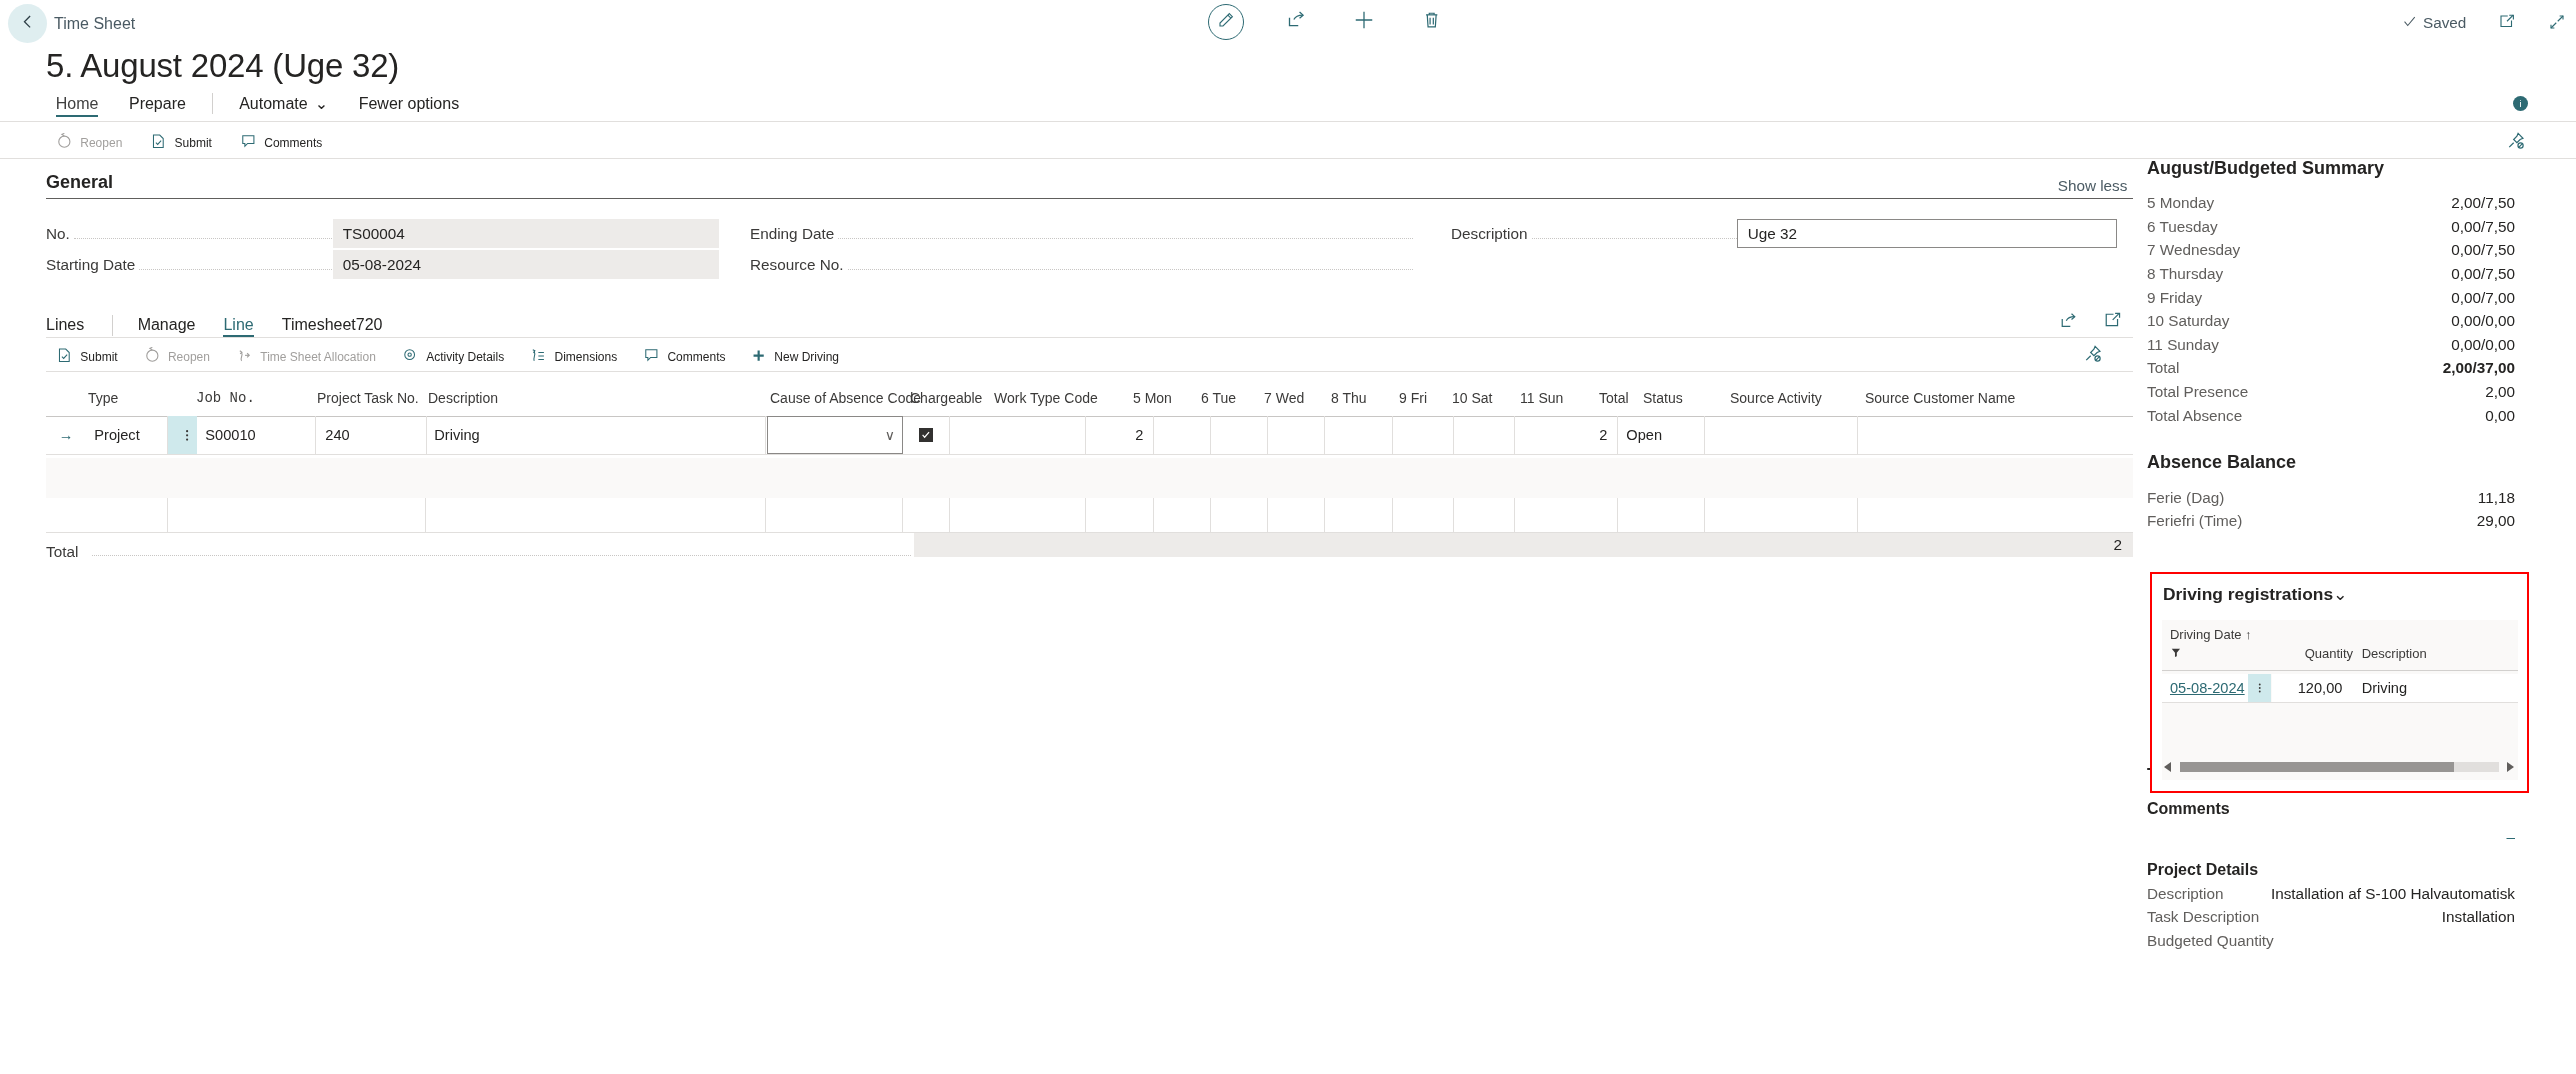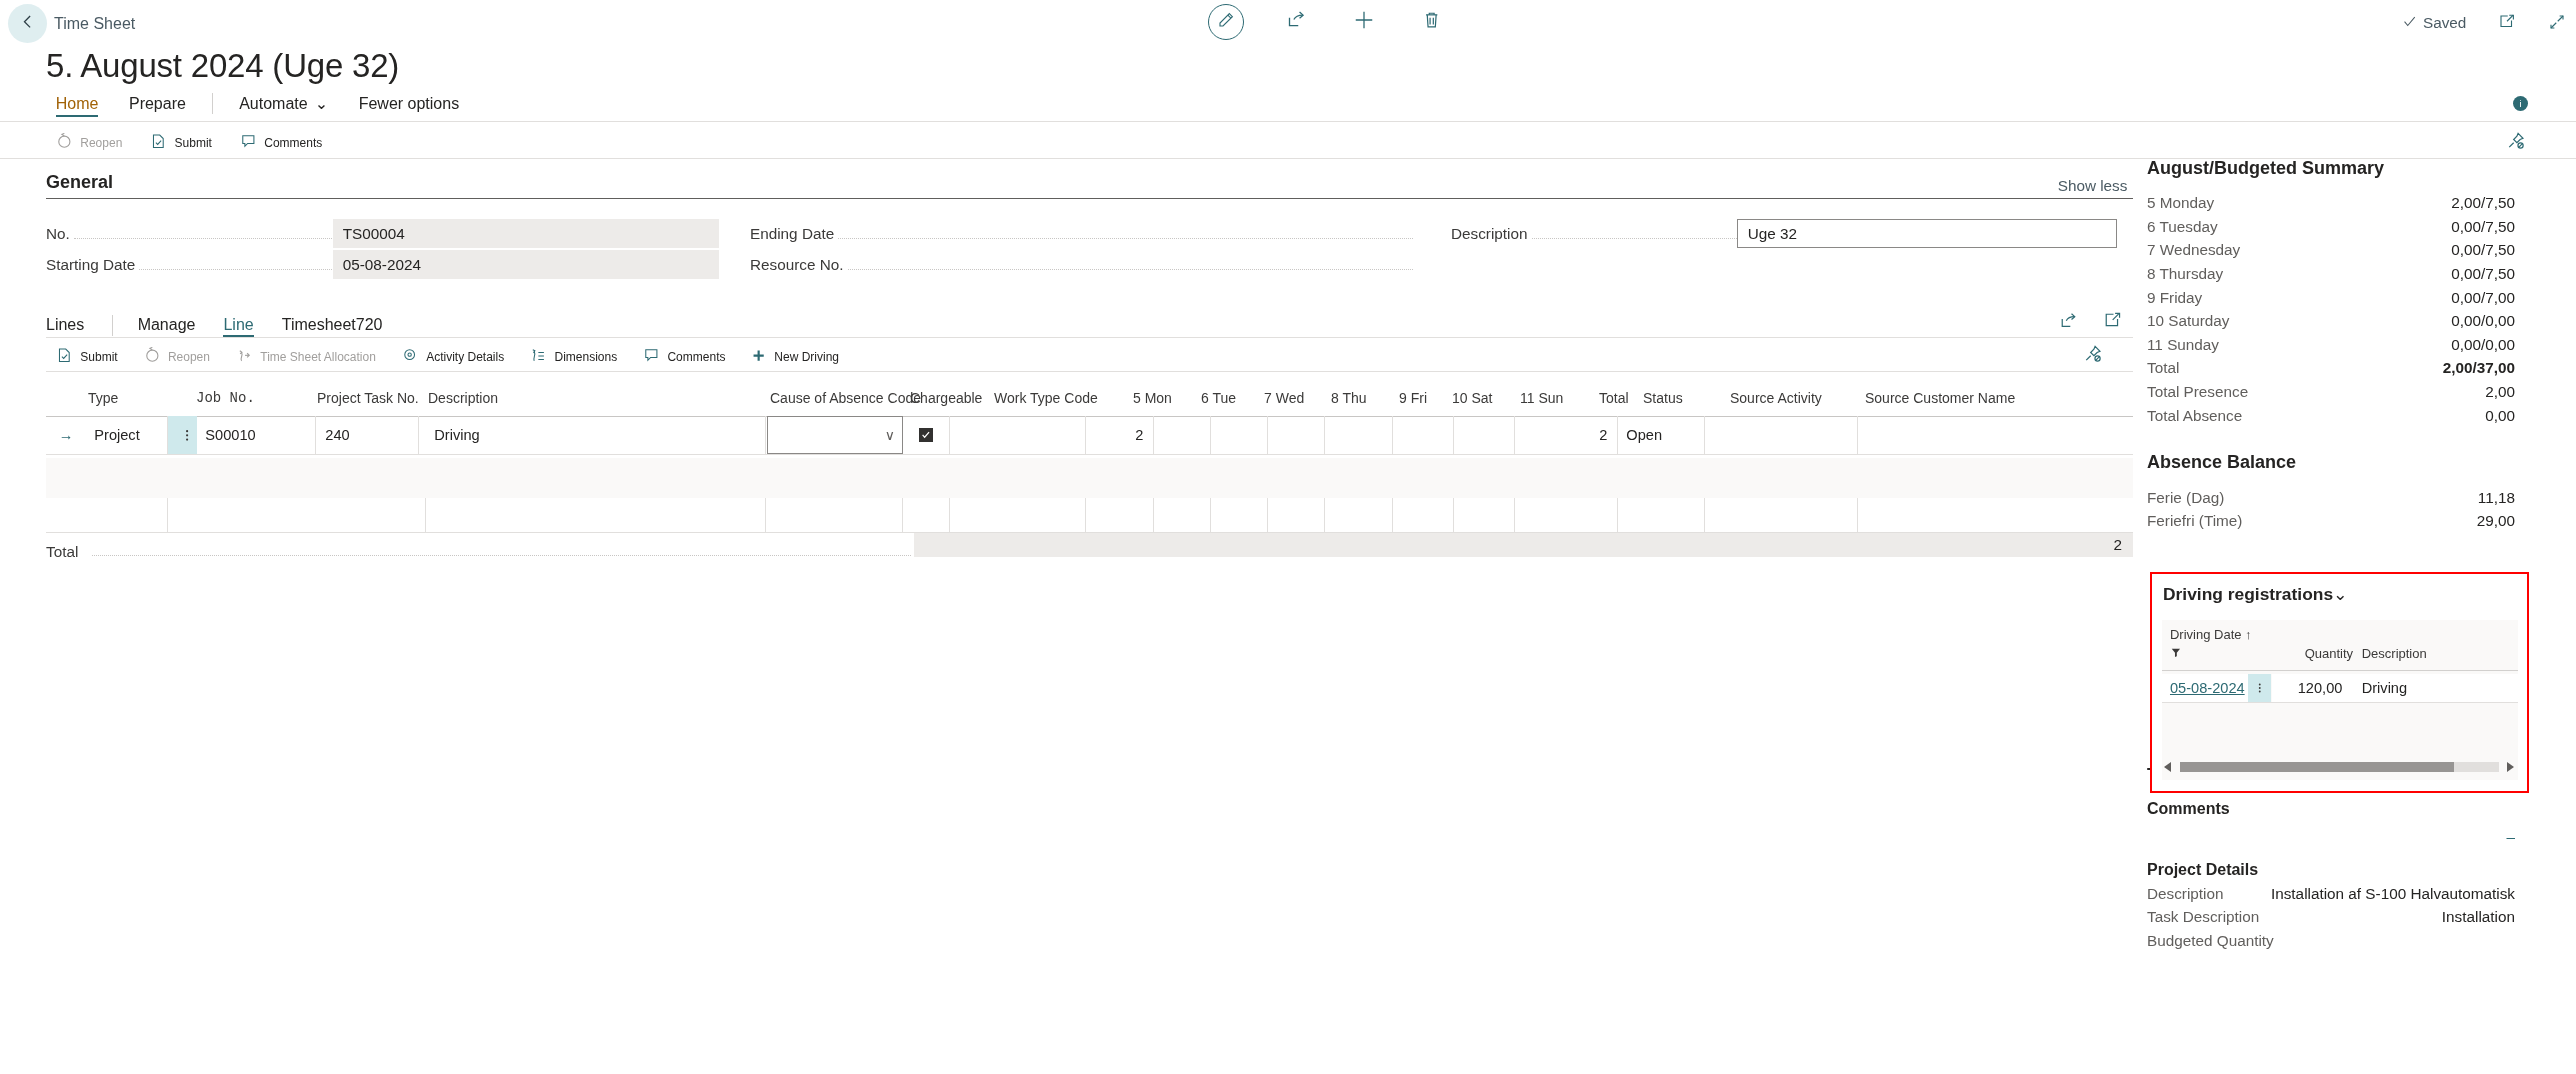--- a/index.html
+++ b/index.html
@@ -30,21 +30,21 @@
   #saved-group { position:absolute; right:9.7px; top:12.5px; display:flex; align-items:center; gap:32px; }
   #saved-label { display:flex; align-items:center; gap:5.6px; color:#4A5A63; font-size:15.3px; }
 
   
   #page-title { position:absolute; left:46px; top:47px; font-size:33px; font-weight:400; color:#252423; letter-spacing:-0.2px;}
 
   
   #ribbon-tabs { position:absolute; left:46px; top:89px; display:flex; align-items:center; height:29px; gap:0; }
   .rtab { font-size:16px; color:#252423; padding:0 15.3px; cursor:pointer; position:relative; white-space:nowrap; }
   .rtab:first-child { padding-left:9.7px; }
-  .rtab.active { color:#a16207; }
+  .rtab.active { color:#404040; }
   .rtab.active::after { content:""; position:absolute; left:9.7px; right:15.3px; bottom:-4.2px; height:1.4px; background:#2D6A73; }
   .rsep { width:0.7px; height:21px; background:#D2D0CE; margin:0 11px; }
   .caret { display:inline-block; margin-left:7px; }
   #ribbon-info {
     position:absolute; left:2513px; top:96px; width:15.3px; height:15.3px; border-radius:50%;
     background:#2D6A73; color:#fff; font-size:9.7px; display:flex; align-items:center; justify-content:center; cursor:pointer;
   }
   #ribbon-rule { position:absolute; left:0; top:121px; width:2576px; height:0.7px; background:#E1DFDD; }
 
   
@@ -428,21 +428,21 @@
     <div class="gcell noborder" style="left:0; width:40px; justify-content:center; padding-left:0; color:#2D6A73;">→</div>
     <div class="gcell" style="left:40px; width:82px;">Project</div>
     <div class="gcell rowsel" style="left:122px; width:29px; border-right:none;">
       <svg width="4.2" height="16.7" viewBox="0 0 6 24">
         <circle cx="3" cy="6" r="1.6" fill="#3B3A39"></circle>
           <circle cx="3" cy="12" r="1.6" fill="#3B3A39"></circle>
           <circle cx="3" cy="18" r="1.6" fill="#3B3A39"></circle>
         </svg>
     </div>
     <div class="gcell" style="left:151px; width:119px;">S00010</div>
-    <div class="gcell" style="left:271px; width:102px;">240</div>
+    <div class="gcell" style="left:271px; width:110px;">240</div>
     <div class="gcell" style="left:380px; width:340px;">Driving</div>
     <div class="gcell dropdown-cell" style="left:721px; width:136px;">
       <span style="color:#605E5C;font-size:14px;">∨</span>
     </div>
     <div class="gcell" style="left:857px; width:47px; justify-content:center; padding-left:0;">
       <span style="width:14px;height:14px;background:#323130;display:flex;align-items:center;justify-content:center;">
         <svg width="9.7" height="9.7" viewBox="0 0 24 24" fill="none" stroke="#fff" stroke-width="3">
             <path d="M4 12 L9 18 L20 5"></path>
           </svg>
       </span>

